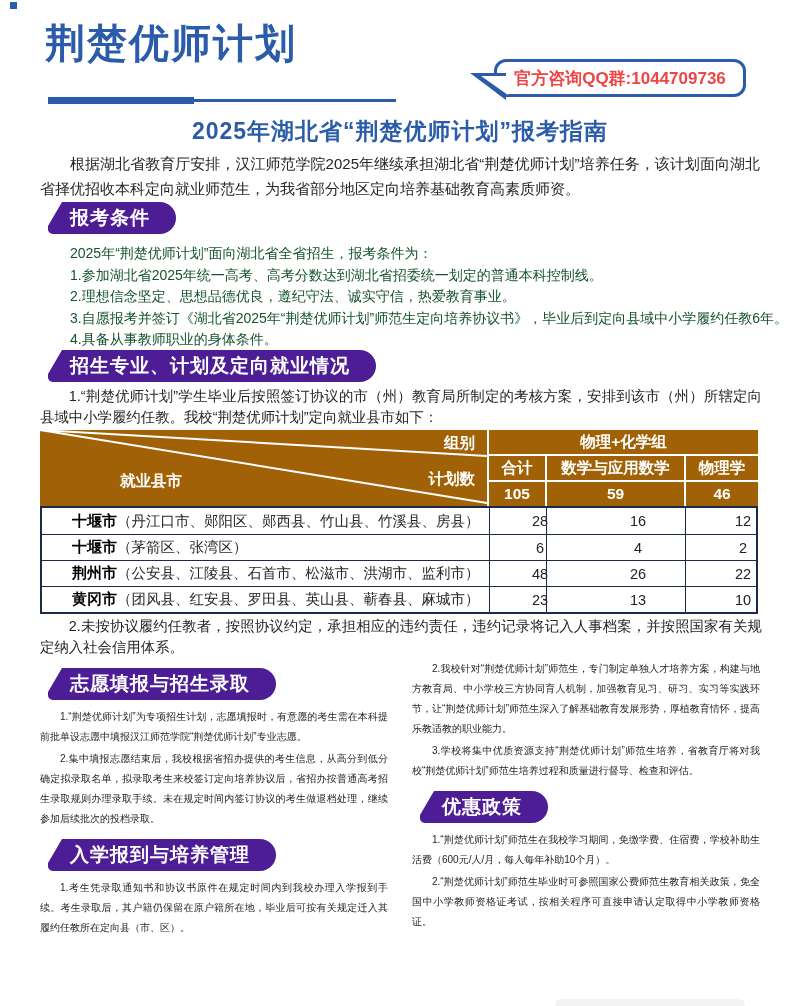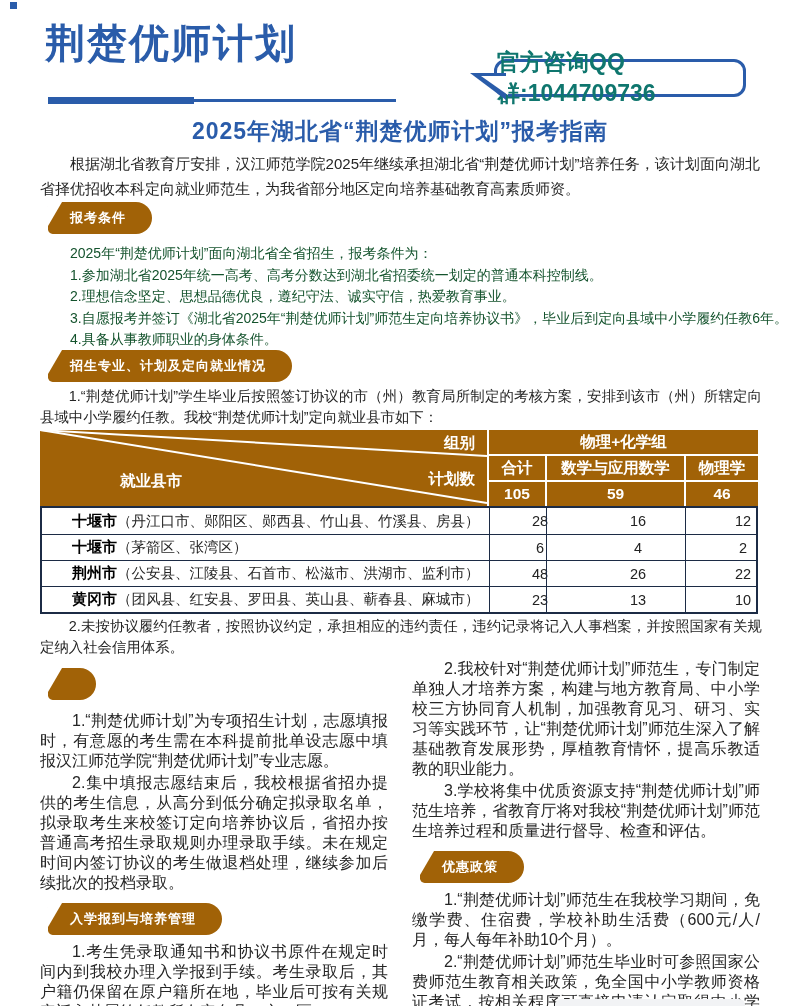--- a/index.html
+++ b/index.html
@@ -15,21 +15,21 @@
     position:absolute; left:45px; top:20px; font-size:40px; line-height:46px;
     font-weight:900; color:#2a5caa; letter-spacing:2px;
   }
   .divider-thick { position:absolute; left:48px; top:97px; width:146px; height:7px; background:#2a5caa; }
   .divider-thin  { position:absolute; left:194px; top:99px; width:202px; height:3px; background:#2a5caa; }
 
   .qq-bubble {
     position:absolute; left:494px; top:59px; width:252px; height:38px;
     border:3px solid #2a5caa; border-radius:12px; background:#fff;
     display:flex; align-items:center; justify-content:center;
-    font-size:23px; font-weight:bold; color:#0f766e;
+    font-size:17px; font-weight:bold; color:#ef4444;
   }
   .qq-bubble .tail-outer {
     position:absolute; left:-27px; bottom:-6px; width:0; height:0;
     border-style:solid; border-width:0 36px 27px 0;
     border-color:transparent #2a5caa transparent transparent;
   }
   .qq-bubble .tail-inner {
     position:absolute; left:-16px; bottom:-1px; width:0; height:0;
     border-style:solid; border-width:0 27px 19px 0;
     border-color:transparent #ffffff transparent transparent;
@@ -40,21 +40,21 @@
     font-size:23px; font-weight:bold; color:#2a5caa; letter-spacing:1px;
   }
   .intro {
     position:absolute; left:40px; top:151px; width:720px;
     font-size:15px; line-height:25px; text-align:justify; text-indent:2em; color:#252525;
   }
 
   
   .badge {
     position:relative; display:inline-block; height:32px; line-height:32px;
-    background:#a16207; color:#fff; font-size:13px; font-weight:bold; letter-spacing:1px;
+    background:#4c1d95; color:#fff; font-size:19px; font-weight:bold; letter-spacing:1px;
     padding:0 26px 0 22px; border-radius:5px 17px 17px 5px;
   }
   .badge .cut {
     position:absolute; left:0; top:0; width:14px; height:24px; background:#ffffff;
     -webkit-clip-path:polygon(0 0,100% 0,0 100%); clip-path:polygon(0 0,100% 0,0 100%);
   }
   .badge-abs1 { position:absolute; left:48px; top:202px; }
   .badge-abs2 { position:absolute; left:48px; top:350px; }
 
   .cond-block { position:absolute; left:40px; top:243px; width:740px; }
@@ -85,21 +85,21 @@
   .trow > div { display:flex; align-items:center; justify-content:center; font-size:14.5px; color:#222; }
   .trow .city-cell { justify-content:flex-start; padding-left:30px; white-space:nowrap; overflow:hidden; }
   .trow .num-cell { border-left:1.5px solid #1c2b45;padding-left:44px; }
   .city-name { font-weight:bold; color:#000; font-size:15px; }
   .city-regions { color:#252525; }
 
   
   .col { position:absolute; width:348px; }
   .col-left  { left:40px;  top:668px; }
   .col-right { left:412px; top:657px; }
-  .col .para-c { font-size:16px; line-height:20px; text-align:justify; text-indent:2em; color:#252525; margin-top:2px; }
+  .col .para-c { font-size:10px; line-height:20px; text-align:justify; text-indent:2em; color:#252525; margin-top:2px; }
   .col .badge { margin-left:8px; }
   .col .badge-gap { margin-top:10px; }
   .col .first-para { margin-top:7px; }
 
   .bottom-shape { position:absolute; right:55px; bottom:0; width:190px; height:7px; background:#f2f3f5; border-radius:6px 6px 0 0; }
 </style>
 </head>
 <body>
 
 <div class="page">
@@ -193,20 +193,21 @@
         <div class="num-cell">10</div>
       </div>
     </div>
   </div>
 
   <div class="para para-abs2">2.未按协议履约任教者，按照协议约定，承担相应的违约责任，违约记录将记入人事档案，并按照国家有关规定纳入社会信用体系。</div>
 
   <div class="col col-left">
     <div class="badge">
       <span class="cut"></span>
+      <span>志愿填报与招生录取</span>
     </div>
     <div class="para-c first-para">1.“荆楚优师计划”为专项招生计划，志愿填报时，有意愿的考生需在本科提前批单设志愿中填报汉江师范学院“荆楚优师计划”专业志愿。</div>
     <div class="para-c">2.集中填报志愿结束后，我校根据省招办提供的考生信息，从高分到低分确定拟录取名单，拟录取考生来校签订定向培养协议后，省招办按普通高考招生录取规则办理录取手续。未在规定时间内签订协议的考生做退档处理，继续参加后续批次的投档录取。</div>
     <div class="badge badge-gap">
       <span class="cut"></span>
       <span>入学报到与培养管理</span>
     </div>
     <div class="para-c first-para">1.考生凭录取通知书和协议书原件在规定时间内到我校办理入学报到手续。考生录取后，其户籍仍保留在原户籍所在地，毕业后可按有关规定迁入其履约任教所在定向县（市、区）。</div>
   </div>
 

